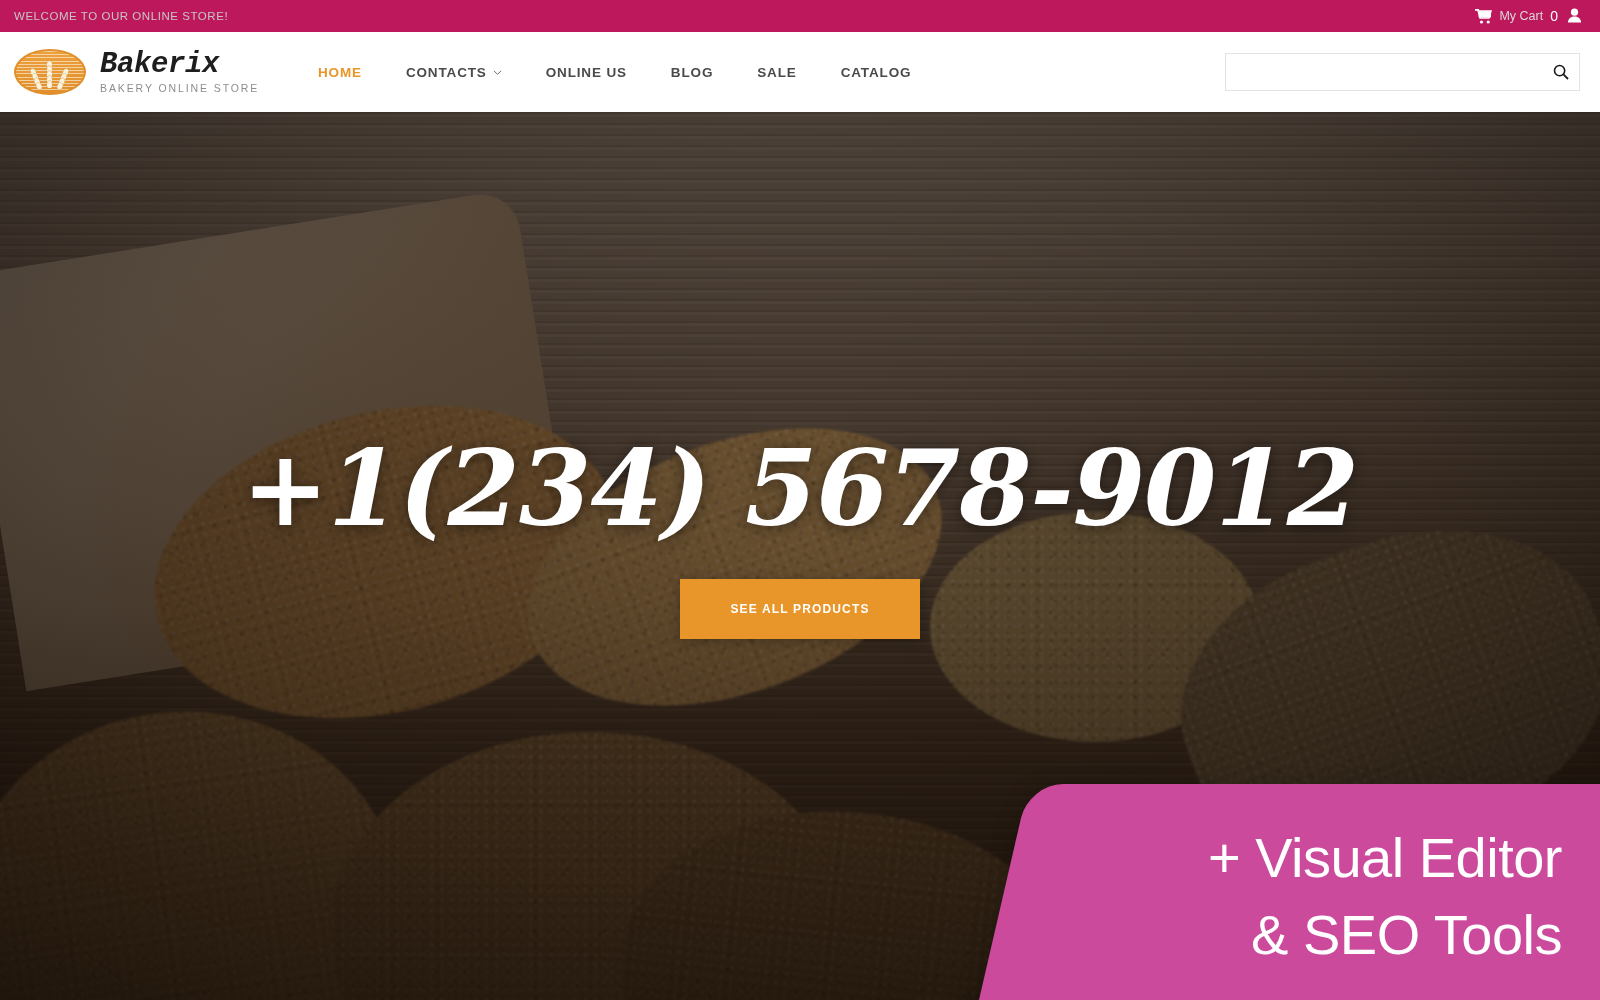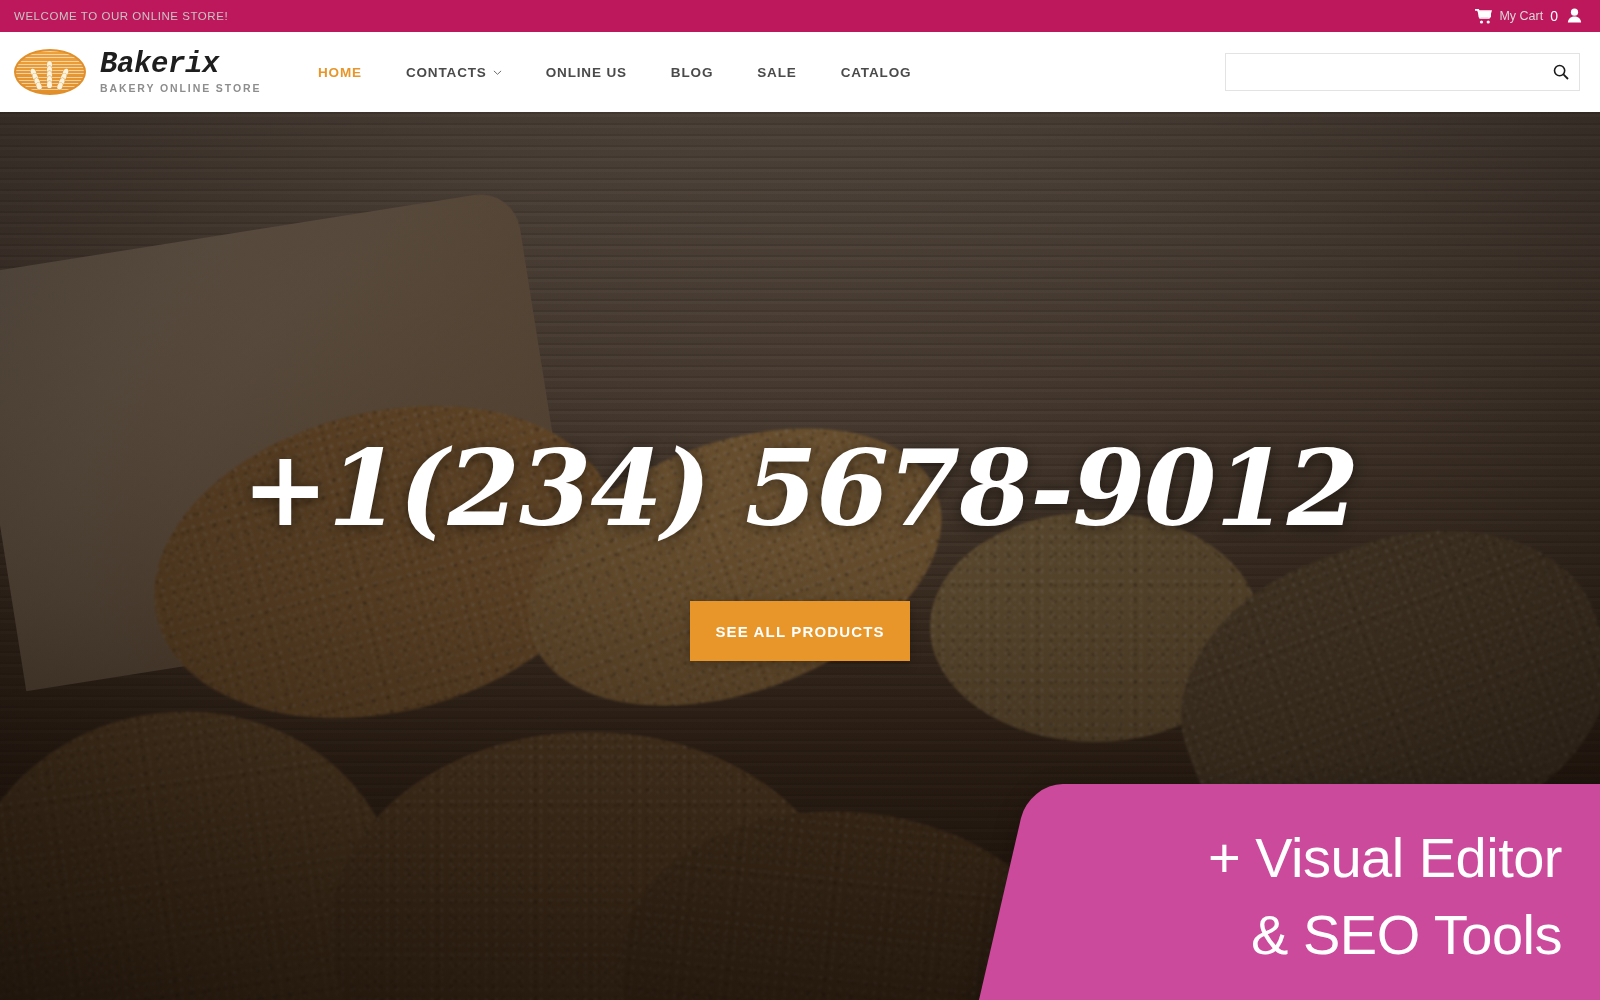--- a/index.html
+++ b/index.html
@@ -49,21 +49,21 @@
   }
   .w-mid{ left:31px; bottom:5px; }
   .w-left{ left:18px; bottom:3px; transform:rotate(-22deg); }
   .w-right{ left:44px; bottom:3px; transform:rotate(22deg); }
   .brand-text{ line-height:1; }
   .brand-name{
     font-family:Liberation Mono, monospace; font-style:italic; font-weight:700;
     font-size:29px; color:#1e1e1e; letter-spacing:-.4px;
   }
   .brand-tag{
-    font-size:10.5px; letter-spacing:1.9px; color:#8d8d8d; margin-top:3px; font-weight:700;
+    font-size:10.5px; letter-spacing:1.9px; color:#8d8d8d; margin-top:3px; font-weight:400;
   }
 
   .nav{ display:flex; align-items:center; gap:0; margin-left:22px;justify-content:center; }
   .nav-item{
     font-size:13.5px; font-weight:700; letter-spacing:.85px;
     color:#4a4a4a; padding:0 22px; display:flex; align-items:center; gap:6px;
     cursor:pointer; white-space:nowrap;
   }
   .nav-item.active{ color:#e8962a; }
   .chev{ width:9px; height:9px; display:block; }
@@ -127,22 +127,22 @@
     font-size:104px; line-height:1; color:#fff; letter-spacing:-1px;
     text-shadow:0 2px 14px rgba(0,0,0,.45);
     white-space:nowrap;
   }
   .hero-sub{
     margin-top:22px; font-size:34px; font-weight:400; color:#f4f1ec;
     letter-spacing:.2px; text-shadow:0 2px 10px rgba(0,0,0,.5);
     white-space:nowrap;
   }
   .hero-btn{
-    margin-top:60px; background:#e8962a; color:#fff; border:none;
-    width:220px; height:60px; font-size:15px; font-weight:700;
+    margin-top:38px; background:#e8962a; color:#fff; border:none;
+    width:240px; height:60px; font-size:12px; font-weight:700;
     letter-spacing:1.15px; cursor:pointer;
     font-family:"Liberation Sans", sans-serif;
     box-shadow:0 2px 10px rgba(0,0,0,.25);
   }
 
   
   .promo{
     position:absolute; right:-40px; bottom:-34px; z-index:20;
     width:640px; height:250px;
     background:#cb4a9c;

